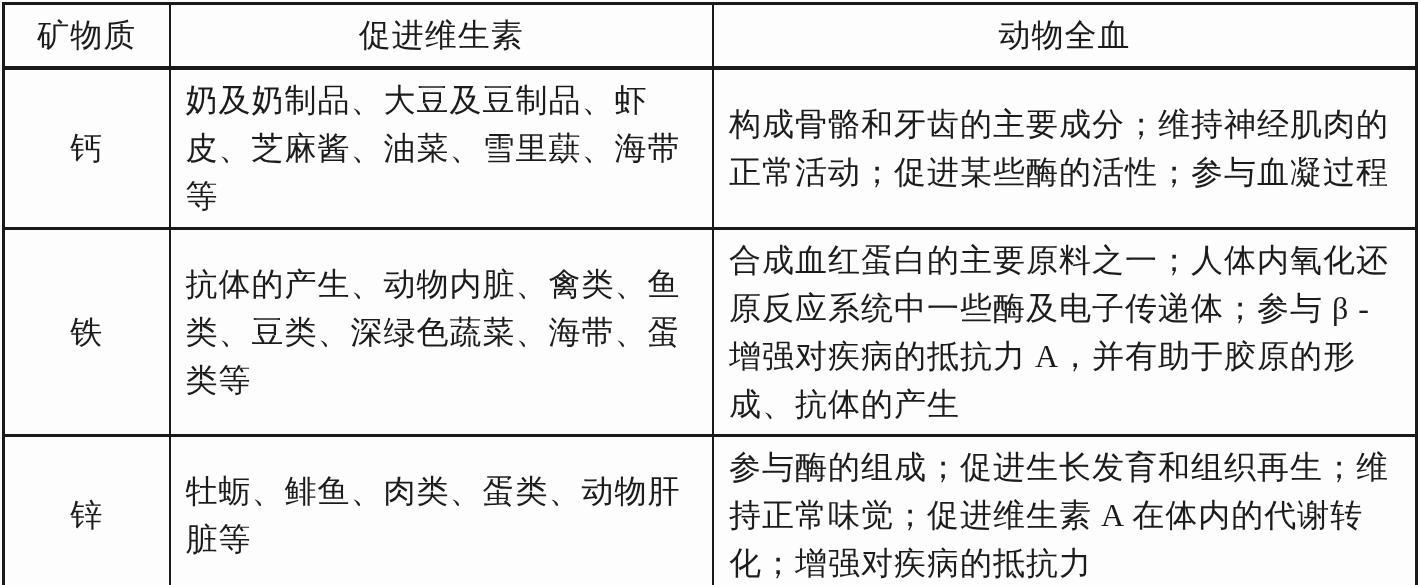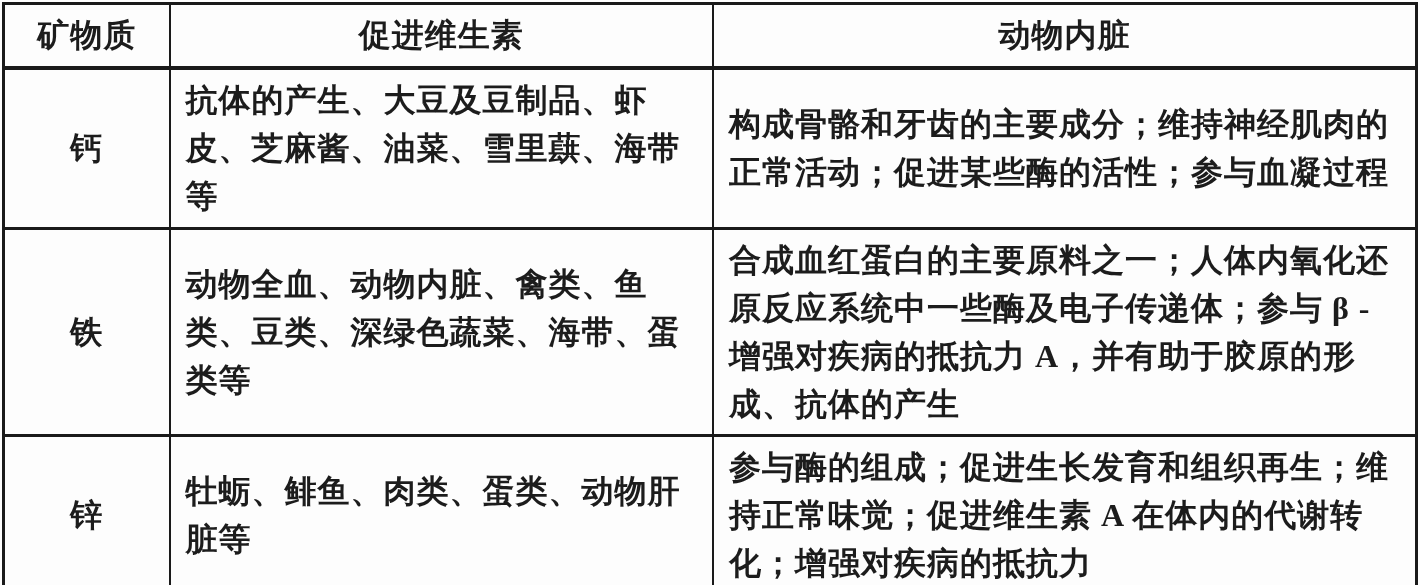--- a/index.html
+++ b/index.html
@@ -25,21 +25,21 @@
     background: #fdfdfd;
   }
   col.c-mineral  { width: 166px; }
   col.c-food     { width: 543px; }
   col.c-function { width: 703px; }
   th, td {
     border: 2px solid #1a1a1a;
     border-top-width: 3px;
     border-bottom-width: 3px;
     font-size: 32px;
-    font-weight: bold;
+    font-weight: normal;
     line-height: 48px;
     letter-spacing: 1px;
     vertical-align: middle;
     box-sizing: border-box;
   }
   thead th {
     height: 64px;
     text-align: center;
     border-bottom-width: 4px;
     padding: 0 8px;
@@ -62,32 +62,32 @@
   <table class="minerals">
     <colgroup>
       <col class="c-mineral">
       <col class="c-food">
       <col class="c-function">
     </colgroup>
     <thead>
       <tr>
         <th>矿物质</th>
         <th>促进维生素</th>
-        <th>动物内脏</th>
+        <th>动物全血</th>
       </tr>
     </thead>
     <tbody>
       <tr class="r1">
         <td class="mineral">钙</td>
-        <td class="food">抗体的产生、大豆及豆制品、虾皮、芝麻酱、油菜、雪里蕻、海带等</td>
+        <td class="food">奶及奶制品、大豆及豆制品、虾皮、芝麻酱、油菜、雪里蕻、海带等</td>
         <td class="func">构成骨骼和牙齿的主要成分；维持神经肌肉的正常活动；促进某些酶的活性；参与血凝过程</td>
       </tr>
       <tr class="r2">
         <td class="mineral">铁</td>
-        <td class="food">动物全血、动物内脏、禽类、鱼类、豆类、深绿色蔬菜、海带、蛋类等</td>
+        <td class="food">抗体的产生、动物内脏、禽类、鱼类、豆类、深绿色蔬菜、海带、蛋类等</td>
         <td class="func">合成血红蛋白的主要原料之一；人体内氧化还原反应系统中一些酶及电子传递体；参与 β - 增强对疾病的抵抗力 A，并有助于胶原的形成、抗体的产生</td>
       </tr>
       <tr class="r3">
         <td class="mineral">锌</td>
         <td class="food">牡蛎、鲱鱼、肉类、蛋类、动物肝脏等</td>
         <td class="func">参与酶的组成；促进生长发育和组织再生；维持正常味觉；促进维生素 A 在体内的代谢转化；增强对疾病的抵抗力</td>
       </tr>
     </tbody>
   </table>
 </div>

